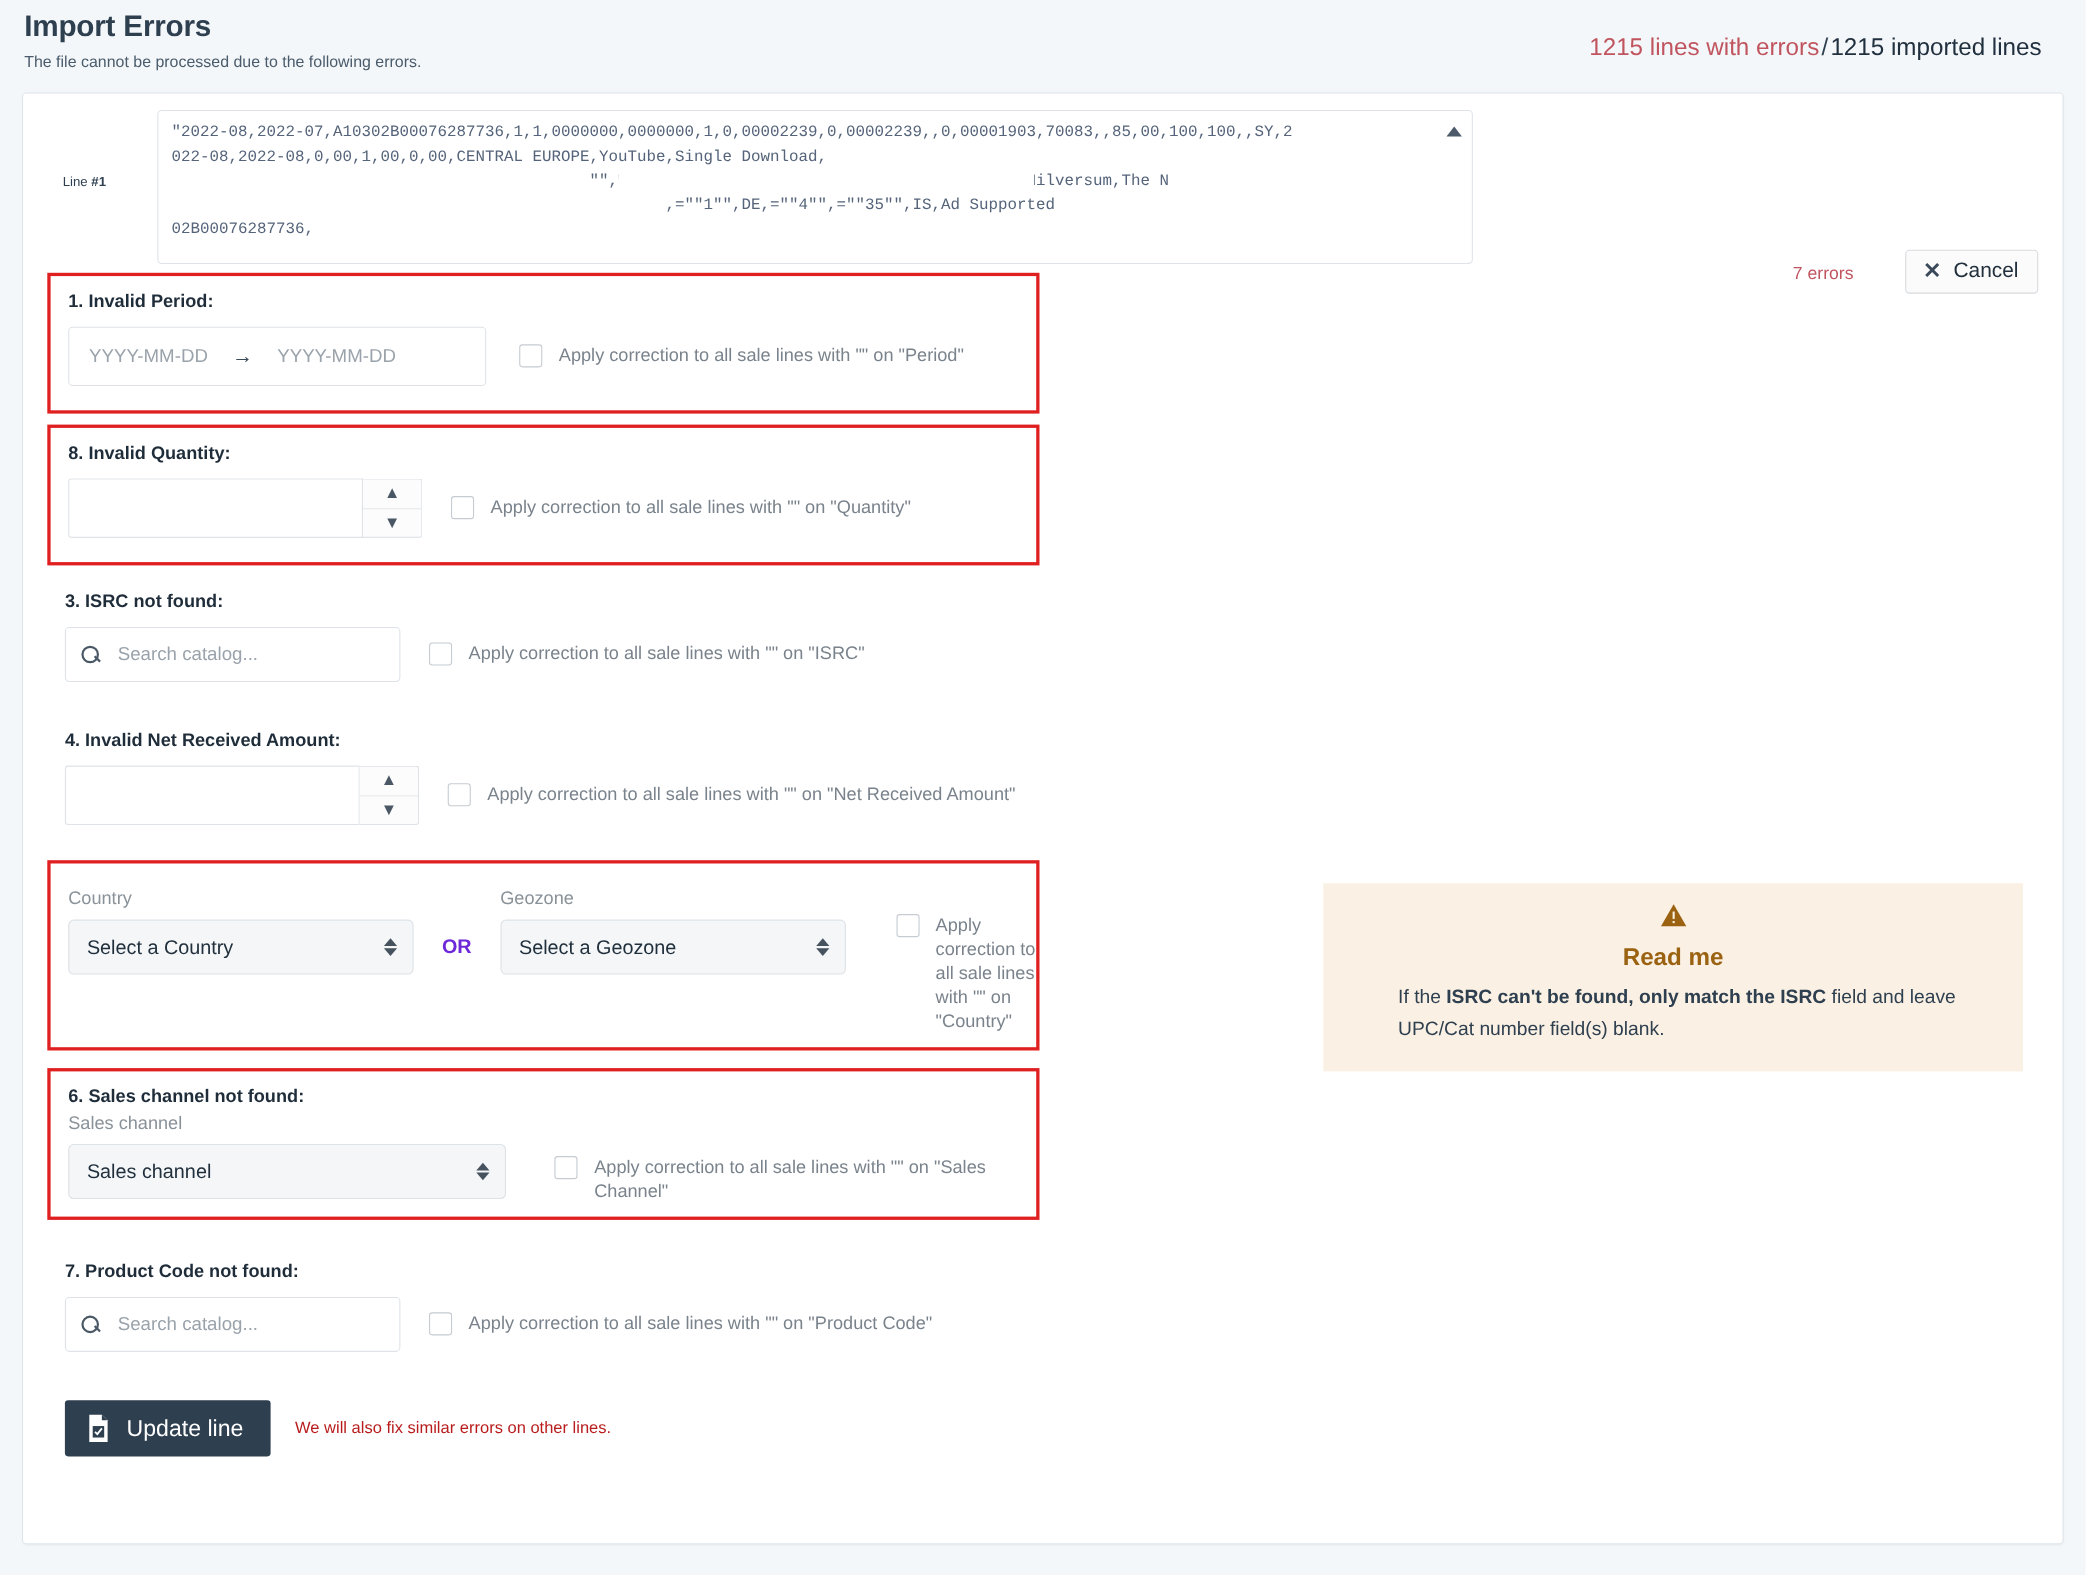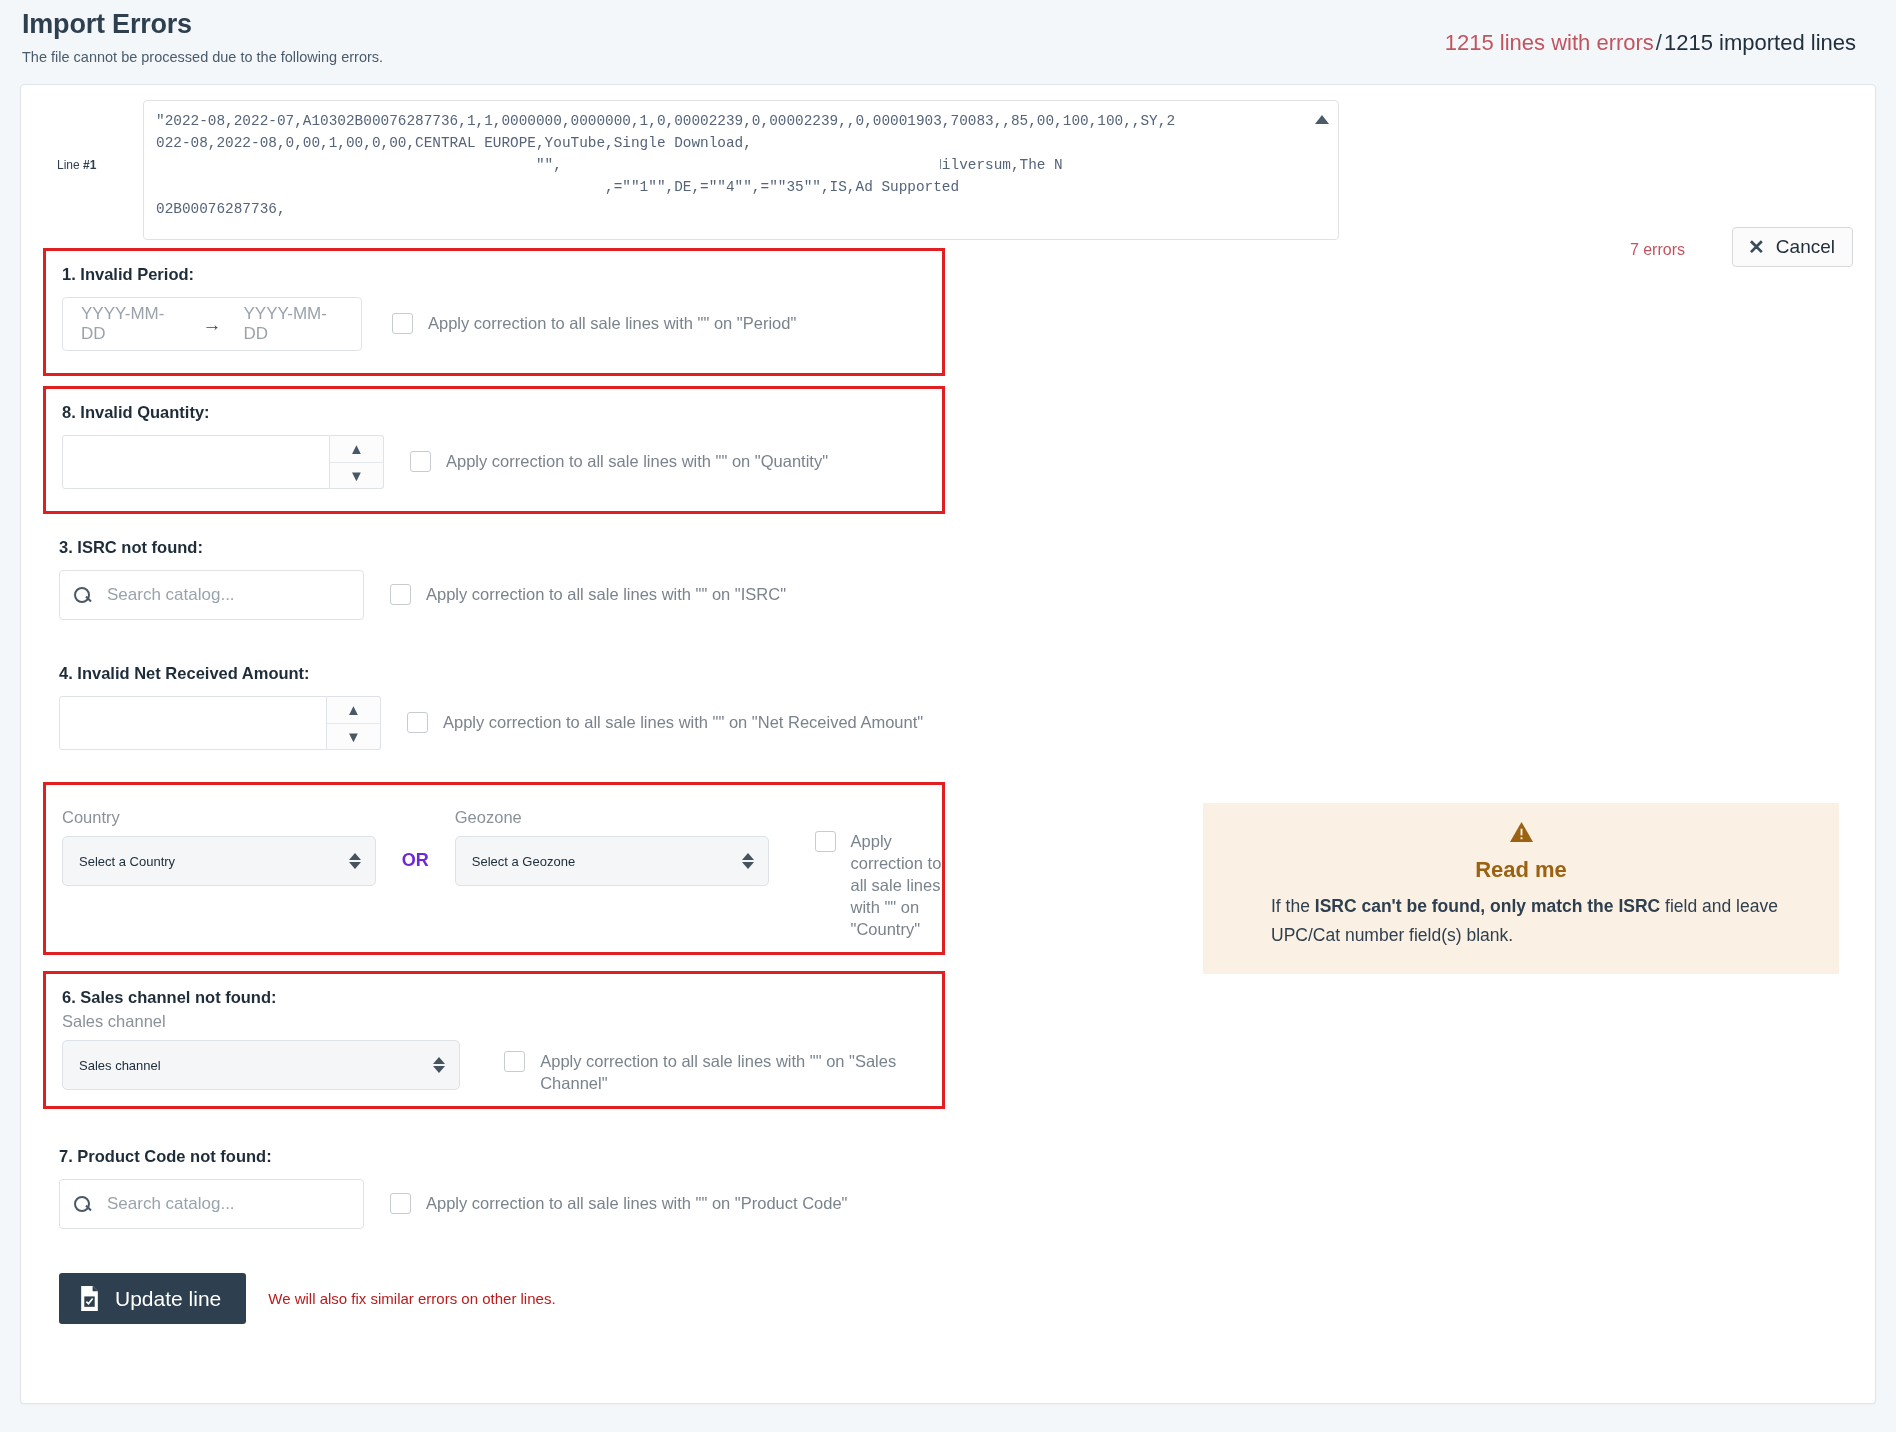--- a/index.html
+++ b/index.html
@@ -88,21 +88,21 @@
     font-size:16.5px; font-weight:bold; color:#1f2d3a;
     margin:5px 0 0 0; padding-left:16px;
   }
   .sec-body { display:flex; align-items:center; padding-left:16px; }
 
   
   .period-input {
     display:flex; align-items:center; gap:22px;
     border:1px solid #dfe3e8; border-radius:4px;
     background:#fff; padding:11px 18px; height:54px;
-    width:300px; margin:13px 0 10px 0;
+    width:380px; margin:13px 0 10px 0;
   }
   .ph { color:#9aa3ab; font-size:17px; }
   .arrow-ico { color:#3b4856; font-size:19px; line-height:1; }
 
   .num-wrap { display:flex; margin:13px 0 10px 0; }
   .num-input {
     width:268px; height:54px;
     border:1px solid #dfe3e8; border-radius:3px 0 0 3px; background:#fff;
   }
   .spinner {
@@ -140,21 +140,21 @@
     margin-top:1px;
   }
   .cb-lbl { font-size:16.5px; color:#7a838c; line-height:22px; }
 
   
   .fieldlabel { font-size:16.5px; color:#8a9299; margin-bottom:9px; }
   .sel {
     position:relative; height:50px; background:#f4f6f8;
     border:1px solid #dde2e7; border-radius:5px;
     display:flex; align-items:center; padding:0 16px;
-    font-size:13px; color:#21303d;text-align:center;
+    font-size:18px; color:#21303d;text-align:center;
   }
   .sel .caret {
     position:absolute; right:14px; top:50%; transform:translateY(-50%);
     width:12px; height:20px;
   }
   .sel .caret:before, .sel .caret:after{
     content:""; position:absolute; left:0;
     border-left:6px solid transparent; border-right:6px solid transparent;
   }
   .sel .caret:before{ top:2px; border-bottom:7px solid #46525e; }

